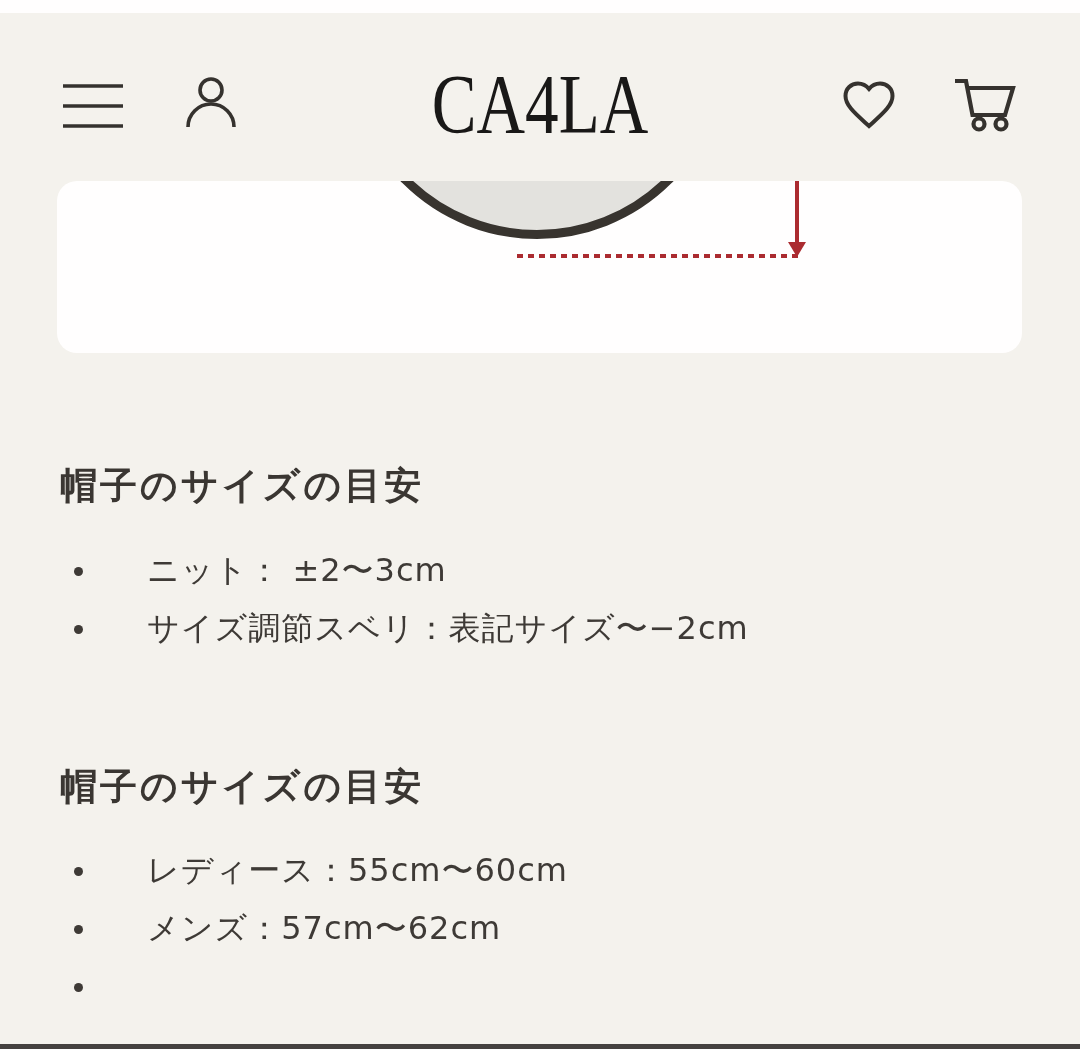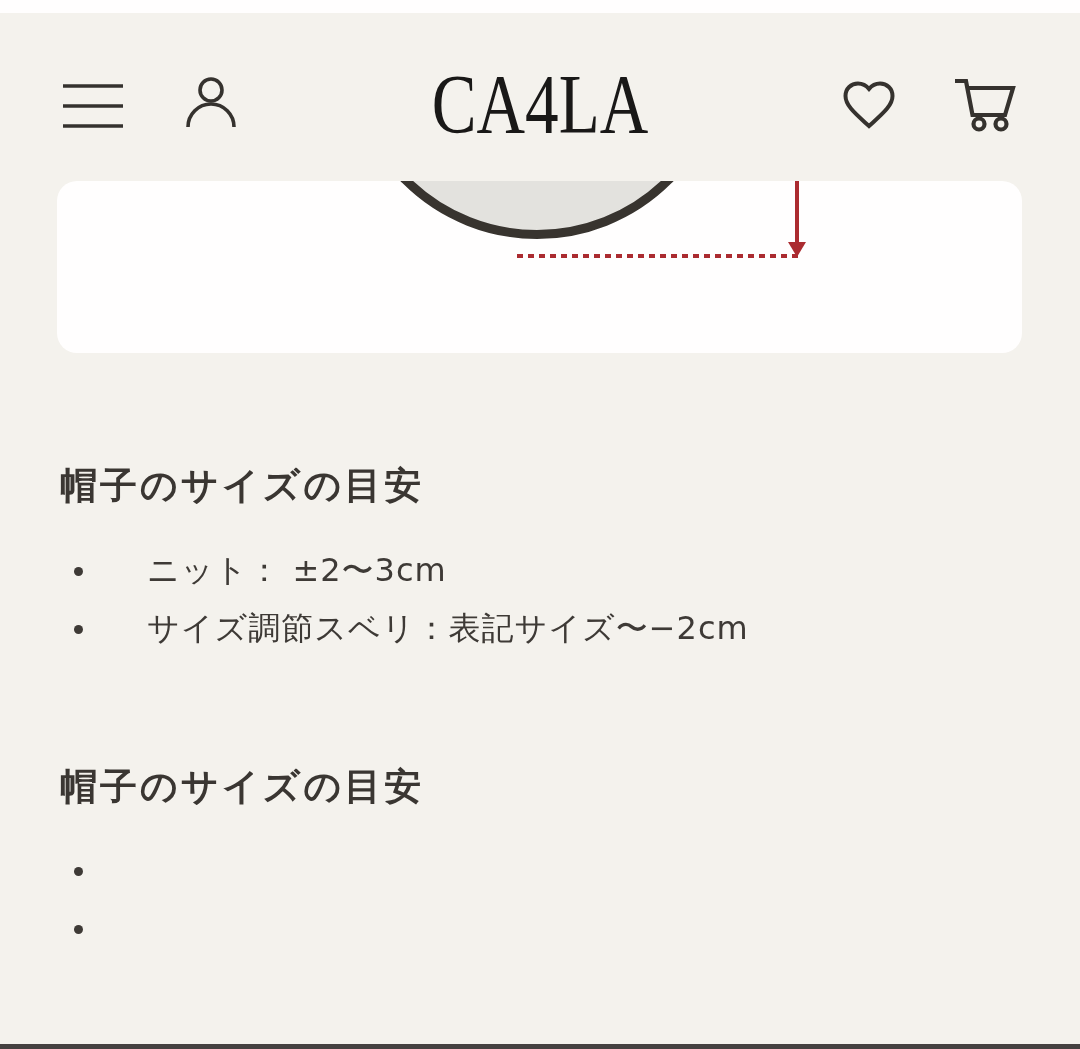--- a/index.html
+++ b/index.html
@@ -166,19 +166,24 @@
     <span class="dot"></span>
     <span>サイズ調節スベリ：表記サイズ〜−2cm</span>
   </li>
 </ul>
 
 <h2 class="section-title title-2">帽子のサイズの目安</h2>
 
 <ul class="bullet-list list-2">
   <li>
     <span class="dot"></span>
+    <span>レディース：55cm〜60cm</span>
+  </li>
+  <li>
+    <span class="dot"></span>
+    <span>メンズ：57cm〜62cm</span>
   </li>
   <li>
     <span class="dot"></span>
   </li>
 </ul>
 
 <div class="bottom-bar"></div>
 
 </body></html>

